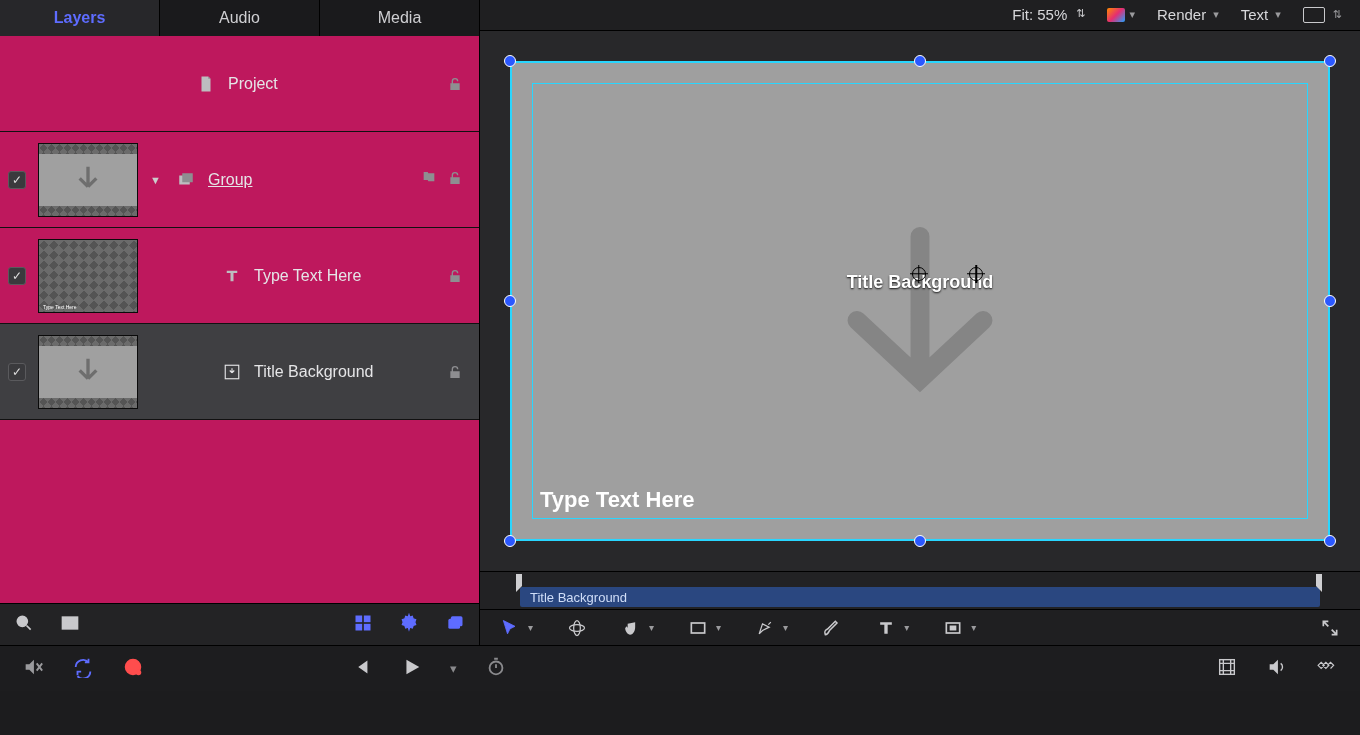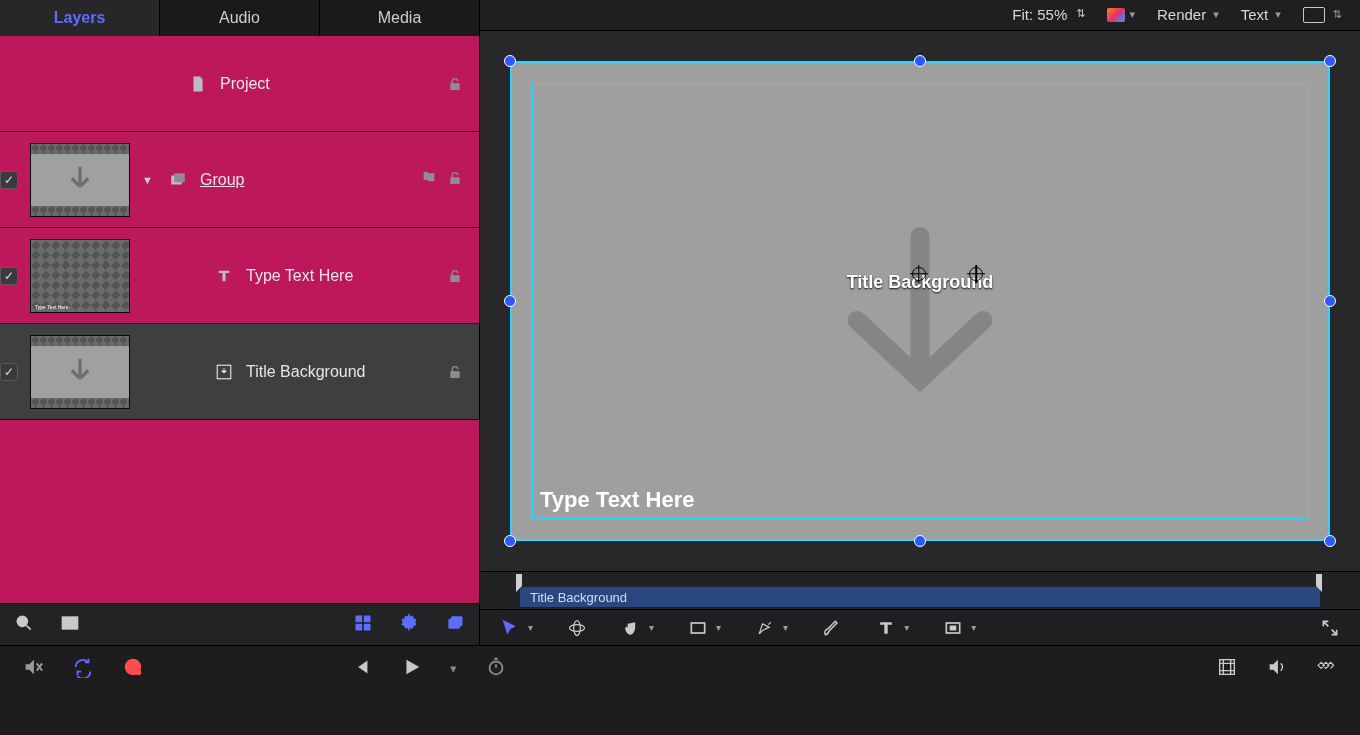--- a/index.html
+++ b/index.html
@@ -11,21 +11,21 @@
 .canvas-area { flex: 1; background: #28282a; display: flex; flex-direction: column; }
 
 
 .tab-strip { display: flex; height: 36px; background: #1a1a1c; }
 .tab { flex: 1; display: flex; align-items: center; justify-content: center; font-size: 16px; color: #cfcfd2; cursor: pointer; border-right: 1px solid #000; }
 .tab:last-child { border-right: none; }
 .tab.active { color: #5e6cff; background: #27272a; font-weight: 600; }
 
 
 .layers-list { flex: 1; overflow: auto; }
-.layer-row { display: flex; align-items: center; height: 96px; padding: 0 16px 0 0; gap: 12px; border-bottom: 1px solid #111; }
+.layer-row { display: flex; align-items: center; height: 96px; padding: 0 16px 0 8px; gap: 12px; border-bottom: 1px solid #111; }
 .layer-row.project   { height: 96px; }
 .layer-row.selected  { background: #3f3f42; }
 .layer-row .chk { width: 18px; height: 18px; background: #3a3a3d; border: 1px solid #5a5a5d; border-radius: 3px; display: flex; align-items: center; justify-content: center; font-size: 12px; color: #dcdcdc; }
 .layer-row .thumb { width: 100px; height: 74px; border: 1px solid #0a0a0a; background: #a0a0a0; position: relative; flex-shrink: 0; }
 .layer-row .thumb.transparent {
   background:
     linear-gradient(45deg,#6b6b6b 25%,transparent 25%) 0 0/10px 10px,
     linear-gradient(-45deg,#6b6b6b 25%,transparent 25%) 0 0/10px 10px,
     linear-gradient(45deg,transparent 75%,#6b6b6b 75%) 0 0/10px 10px,
     linear-gradient(-45deg,transparent 75%,#6b6b6b 75%) 0 0/10px 10px,

